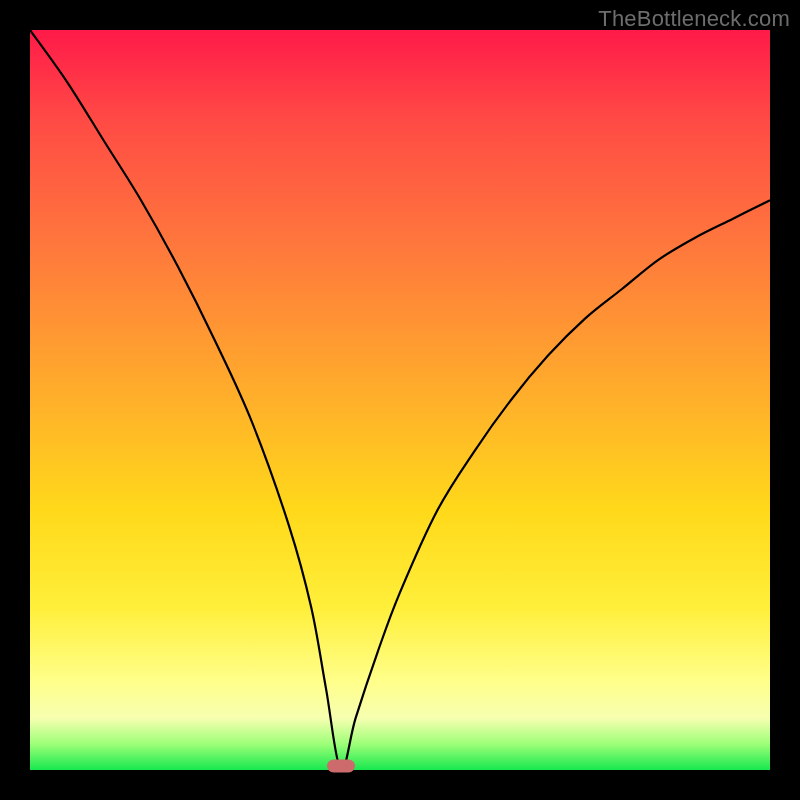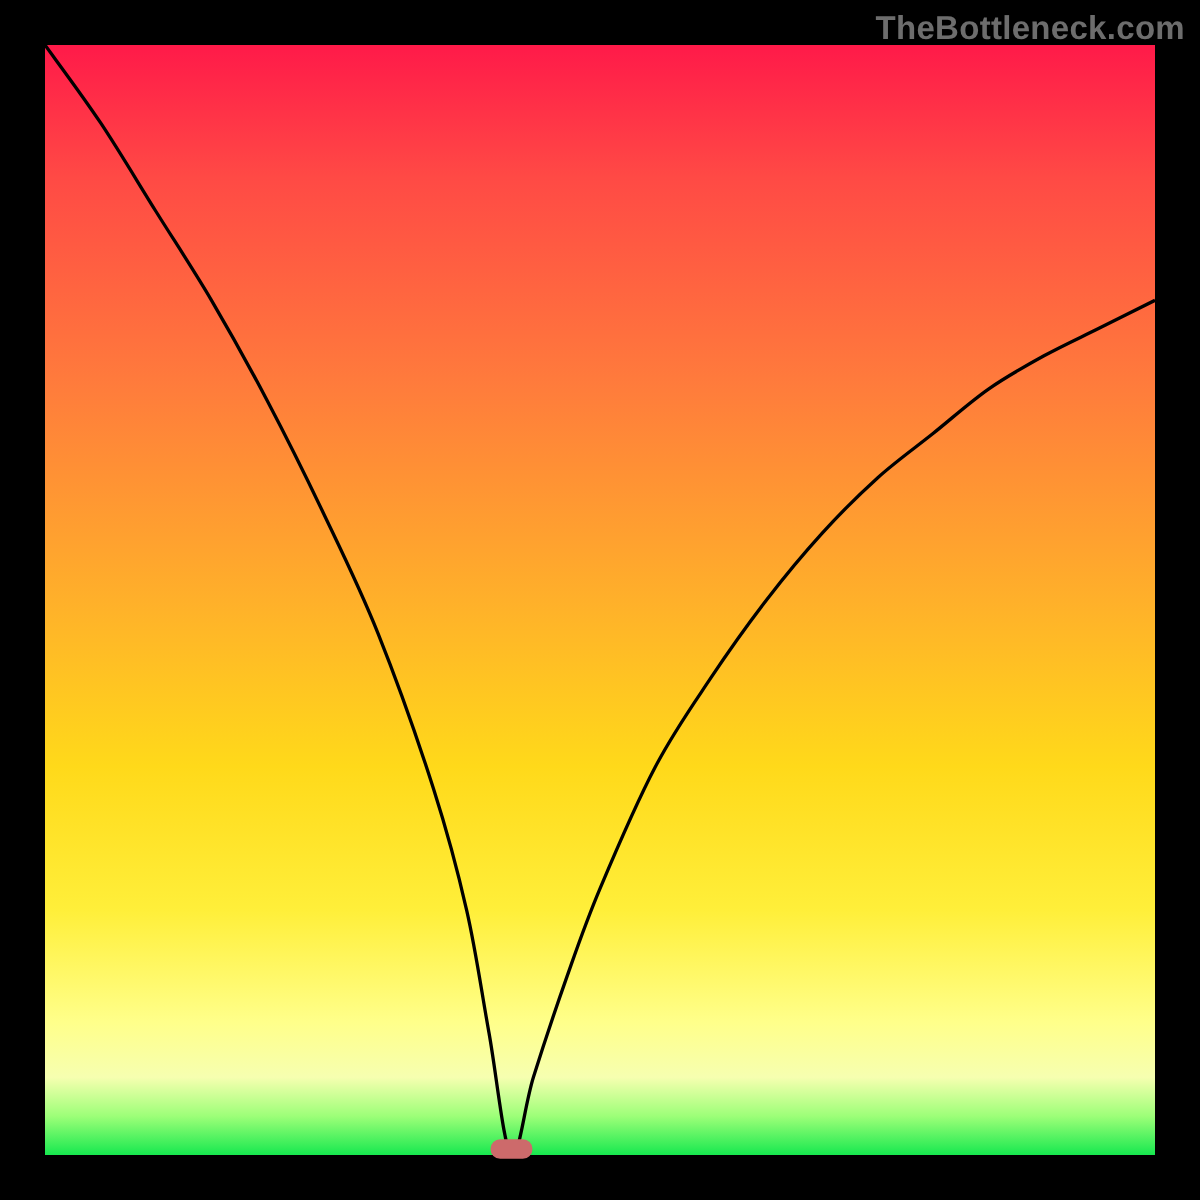--- a/index.html
+++ b/index.html
@@ -37,21 +37,21 @@
       #9dff78 96.5%,
       #17e84f 100%
     );
   }
   .watermark {
     position: absolute;
     top: 6px;
     right: 10px;
     color: #6d6d6d;
     font-size: 22px;
-    font-weight: 700;
+    font-weight: 400;
     letter-spacing: 0.2px;
     user-select: none;
   }
   svg.curve {
     position: absolute;
     left: 0;
     top: 0;
     width: 740px;
     height: 740px;
   }

